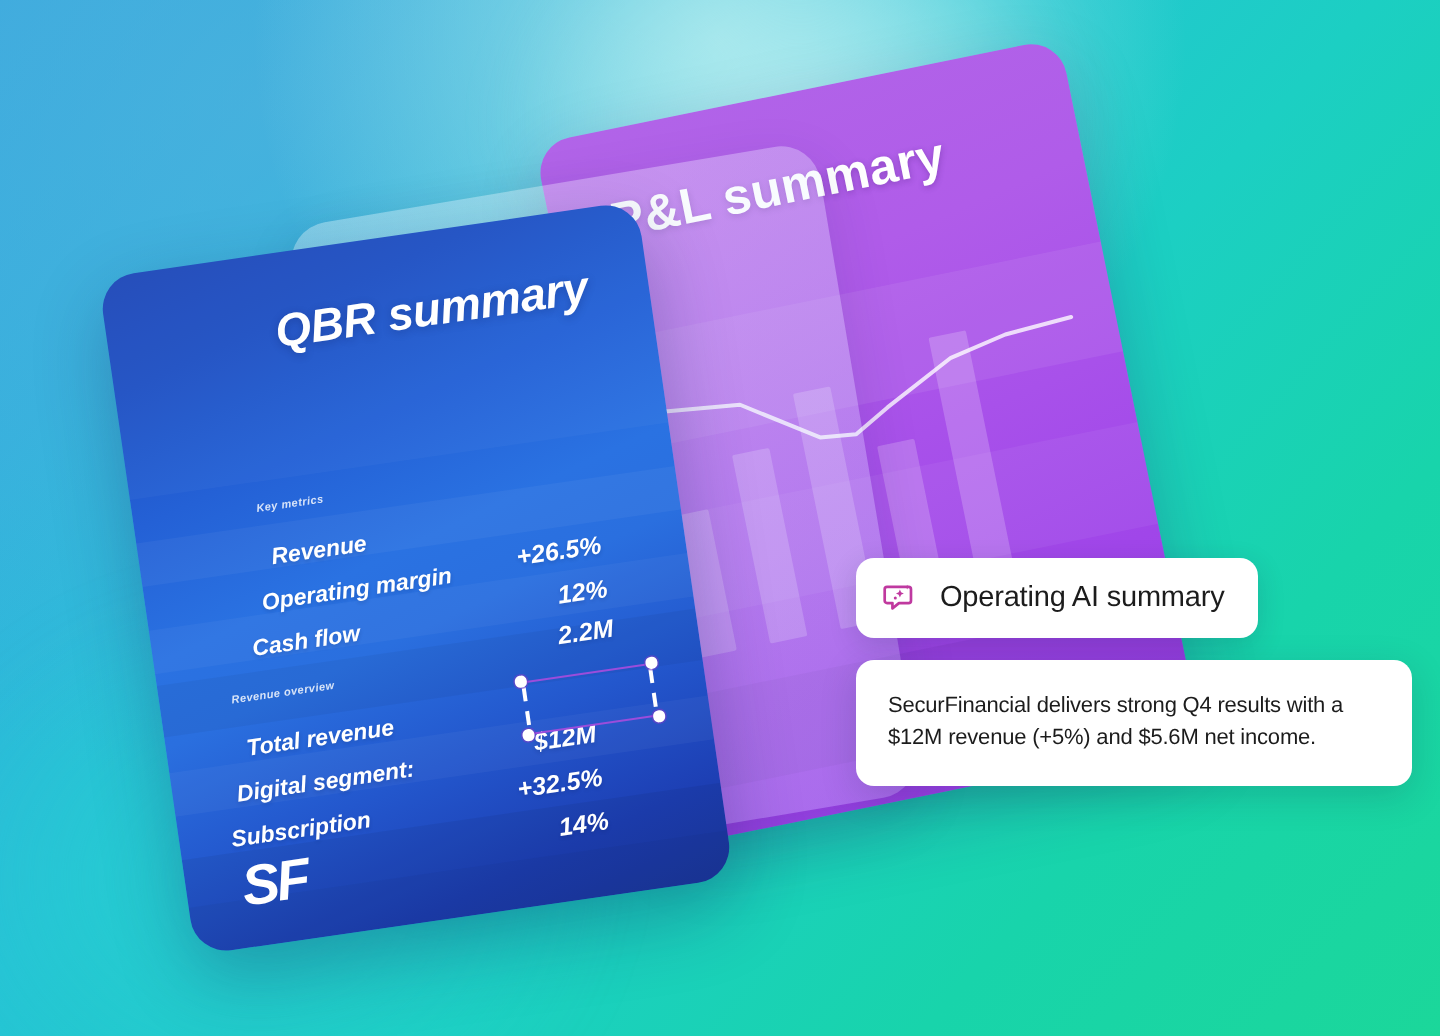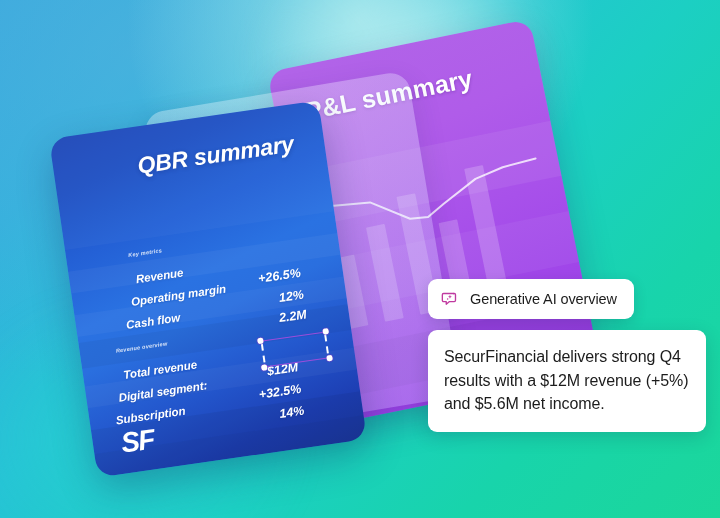--- a/index.html
+++ b/index.html
@@ -283,21 +283,21 @@
     position: absolute;
     left: 428px;
     top: 330px;
     width: 246px;
     padding: 15px 16px 16px 16px;
     background: #ffffff;
     border-radius: 9px;
     box-shadow: 0 5px 18px rgba(20,30,60,0.17);
   }
   #ai-card .body-text {
-    font-size: 16px;
+    font-size: 11px;
     line-height: 1.47;
     color: #1c1c1c;
     letter-spacing: -0.1px;
   }
 </style>
 </head>
 <body>
 
 <div id="stage">
 
@@ -381,20 +381,20 @@
             <stop offset="50%" stop-color="#c0399f"></stop>
             <stop offset="100%" stop-color="#7b4fd8"></stop>
           </linearGradient>
         </defs>
         <path d="M3.2 4.4h13.6a1.5 1.5 0 0 1 1.5 1.5v7.2a1.5 1.5 0 0 1-1.5 1.5h-6.1l-4.1 3.3v-3.3H3.2a1.5 1.5 0 0 1-1.5-1.5V5.9a1.5 1.5 0 0 1 1.5-1.5z" stroke="url(#gradSpark)" stroke-width="1.7" stroke-linejoin="round"></path>
         <path d="M11.3 6.0l0.75 1.75L13.8 8.5l-1.75 0.75L11.3 11l-0.75-1.75L8.8 8.5l1.75-0.75z" fill="url(#gradSpark)"></path>
         <path d="M15.9 3.0l0.45 1.05L17.4 4.5l-1.05 0.45L15.9 6.0l-0.45-1.05L14.4 4.5l1.05-0.45z" fill="url(#gradSpark)"></path>
         <circle cx="8.4" cy="11.4" r="0.95" fill="url(#gradSpark)"></circle>
       </svg>
     </span>
-    <span class="pill-text">Generative AI overview</span>
+    <span class="pill-text">Operating AI summary</span>
   </div>
 
   <div id="ai-card">
     <div class="body-text">SecurFinancial delivers strong Q4 results with a $12M revenue (+5%) and $5.6M net income.</div>
   </div>
 
 </div>
 
 </body></html>

